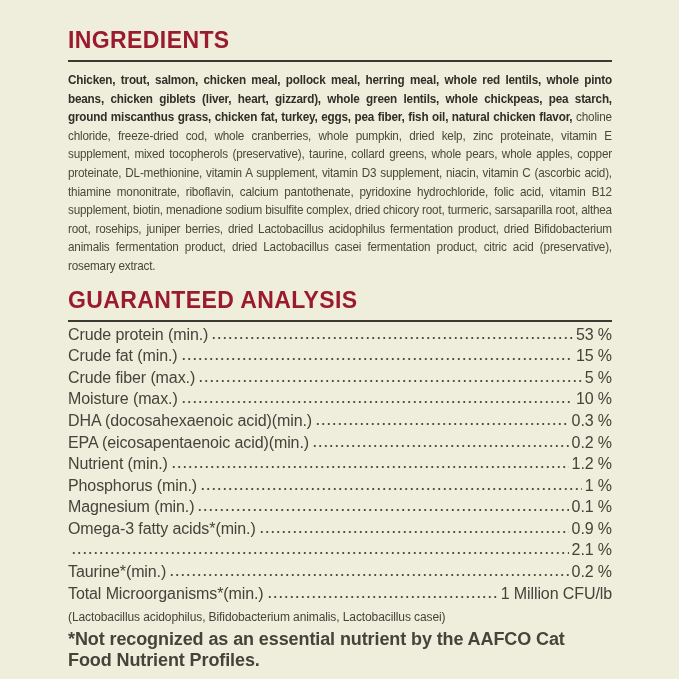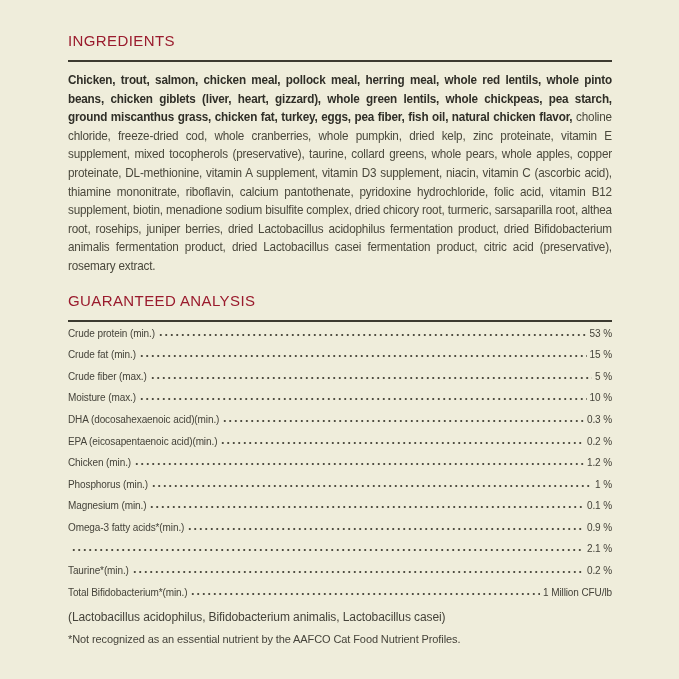--- a/index.html
+++ b/index.html
@@ -13,23 +13,23 @@
     height: 679px;
     background: #efeddb;
     box-sizing: border-box;
     padding: 28px 67px 0 68px;
     font-family: "Liberation Sans", sans-serif;
     color: #4a483c;
     overflow: hidden;
   }
   .section-title {
     margin: 0;
-    font-size: 15px;
+    font-size: 23px;
     line-height: 25px;
-    font-weight: 400;
+    font-weight: 700;
     color: #9a1b2d;
     letter-spacing: 0.4px;
   }
   .title-rule {
     height: 2px;
     background: #3c3a30;
     margin-top: 7px;
     border: none;
   }
   .ingredients-text {
@@ -50,21 +50,21 @@
   .analysis-heading {
     margin-top: 12px;
   }
   .ga-table {
     margin-top: 4px;
   }
   .ga-row {
     display: flex;
     align-items: baseline;
     height: 21.6px;
-    font-size: 10px;
+    font-size: 16px;
     letter-spacing: -0.1px;
     color: #45433a;
   }
   .ga-label {
     white-space: nowrap;
   }
   .ga-leader {
     flex: 1 1 auto;
     height: 11px;
     margin: 0 3px;
@@ -78,24 +78,25 @@
   }
   .micro-note {
     margin: 1px 0 0 0;
     font-size: 12px;
     line-height: 21px;
     letter-spacing: -0.1px;
     color: #45433a;
   }
   .footnote {
     margin: 1px 0 0 0;
-    font-size: 11px;
+    font-size: 18px;
     line-height: 21px;
     letter-spacing: -0.1px;
     color: #45433a;
+    font-weight: bold;
   }
 </style>
 </head>
 <body>
 
 <div class="page">
 
   <section>
     <h1 class="section-title">INGREDIENTS</h1>
     <div class="title-rule"></div>
@@ -131,21 +132,21 @@
         <span class="ga-label">DHA (docosahexaenoic acid)(min.)</span>
         <span class="ga-leader"></span>
         <span class="ga-value">0.3 %</span>
       </div>
       <div class="ga-row">
         <span class="ga-label">EPA (eicosapentaenoic acid)(min.)</span>
         <span class="ga-leader"></span>
         <span class="ga-value">0.2 %</span>
       </div>
       <div class="ga-row">
-        <span class="ga-label">Chicken (min.)</span>
+        <span class="ga-label">Nutrient (min.)</span>
         <span class="ga-leader"></span>
         <span class="ga-value">1.2 %</span>
       </div>
       <div class="ga-row">
         <span class="ga-label">Phosphorus (min.)</span>
         <span class="ga-leader"></span>
         <span class="ga-value">1 %</span>
       </div>
       <div class="ga-row">
         <span class="ga-label">Magnesium (min.)</span>
@@ -160,21 +161,21 @@
       <div class="ga-row">
         <span class="ga-leader"></span>
         <span class="ga-value">2.1 %</span>
       </div>
       <div class="ga-row">
         <span class="ga-label">Taurine*(min.)</span>
         <span class="ga-leader"></span>
         <span class="ga-value">0.2 %</span>
       </div>
       <div class="ga-row">
-        <span class="ga-label">Total Bifidobacterium*(min.)</span>
+        <span class="ga-label">Total Microorganisms*(min.)</span>
         <span class="ga-leader"></span>
         <span class="ga-value">1 Million CFU/lb</span>
       </div>
     </div>
 
     <p class="micro-note">(Lactobacillus acidophilus, Bifidobacterium animalis, Lactobacillus casei)</p>
     <p class="footnote">*Not recognized as an essential nutrient by the AAFCO Cat Food Nutrient Profiles.</p>
   </section>
 
 </div>

